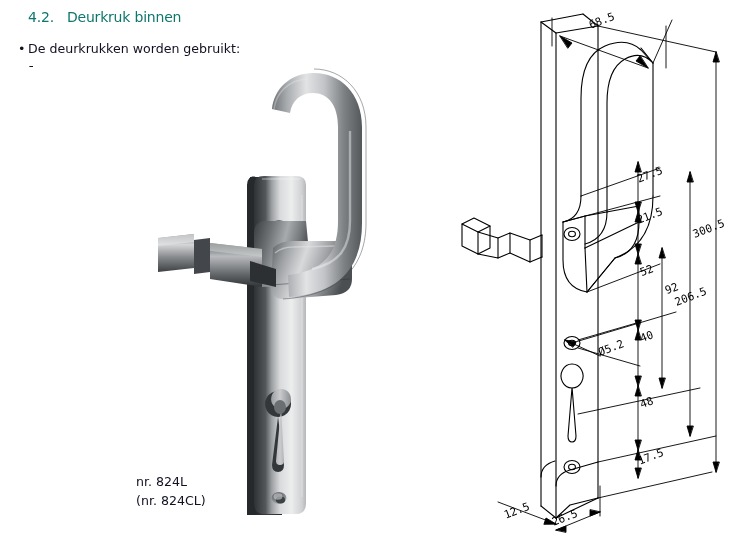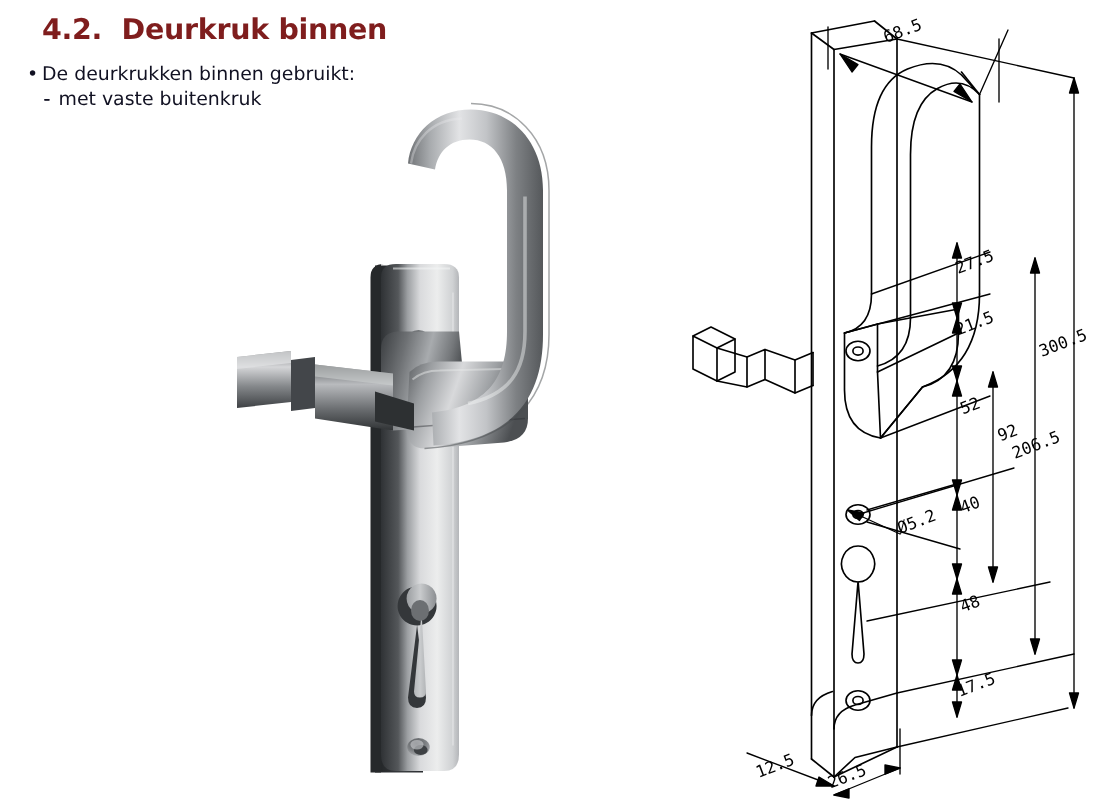--- a/index.html
+++ b/index.html
@@ -19,23 +19,23 @@
     position: absolute;
     inset: 0;
     background: #ffffff;
   }
 
   
   .heading {
     position: absolute;
     left: 28px;
     top: 9px;
-    font-size: 19px;
-    font-weight: bold;
-    color: #7f1d1d;
+    font-size: 14px;
+    font-weight: normal;
+    color: #0f766e;
     letter-spacing: -0.2px;
     white-space: nowrap;
   }
   .heading .num { margin-right: 13px; }
 
   .bullet-block {
     position: absolute;
     left: 17px;
     top: 41px;
     font-size: 12.6px;
@@ -99,31 +99,34 @@
 
 <div class="page">
 
   <div class="heading">
     <span class="num">4.2.</span><span>Deurkruk binnen</span>
   </div>
 
   <div class="bullet-block">
     <div class="bullet-line">
       <span class="dot">•</span>
-      <span>De deurkrukken binnen gebruikt:</span>
+      <span>De deurkrukken worden gebruikt:</span>
     </div>
     <div class="sub-line">
       <span class="dash">-</span>
     </div>
     <div class="sub-line">
       <span class="dash">-</span>
-      <span>met vaste buitenkruk</span>
     </div>
   </div>
 
+  <div class="caption">
+    <div>nr. 824L</div>
+    <div>(nr. 824CL)</div>
+  </div>
 
   <div class="render-wrap">
   <svg width="270" height="480" viewBox="0 0 270 480">
     <defs>
       <linearGradient id="leverG" x1="0" y1="0" x2="1" y2="0">
         <stop offset="0%" stop-color="#6f7275"></stop>
         <stop offset="16%" stop-color="#a7aaad"></stop>
         <stop offset="38%" stop-color="#e2e3e5"></stop>
         <stop offset="58%" stop-color="#c2c4c7"></stop>
         <stop offset="80%" stop-color="#7e8184"></stop>

